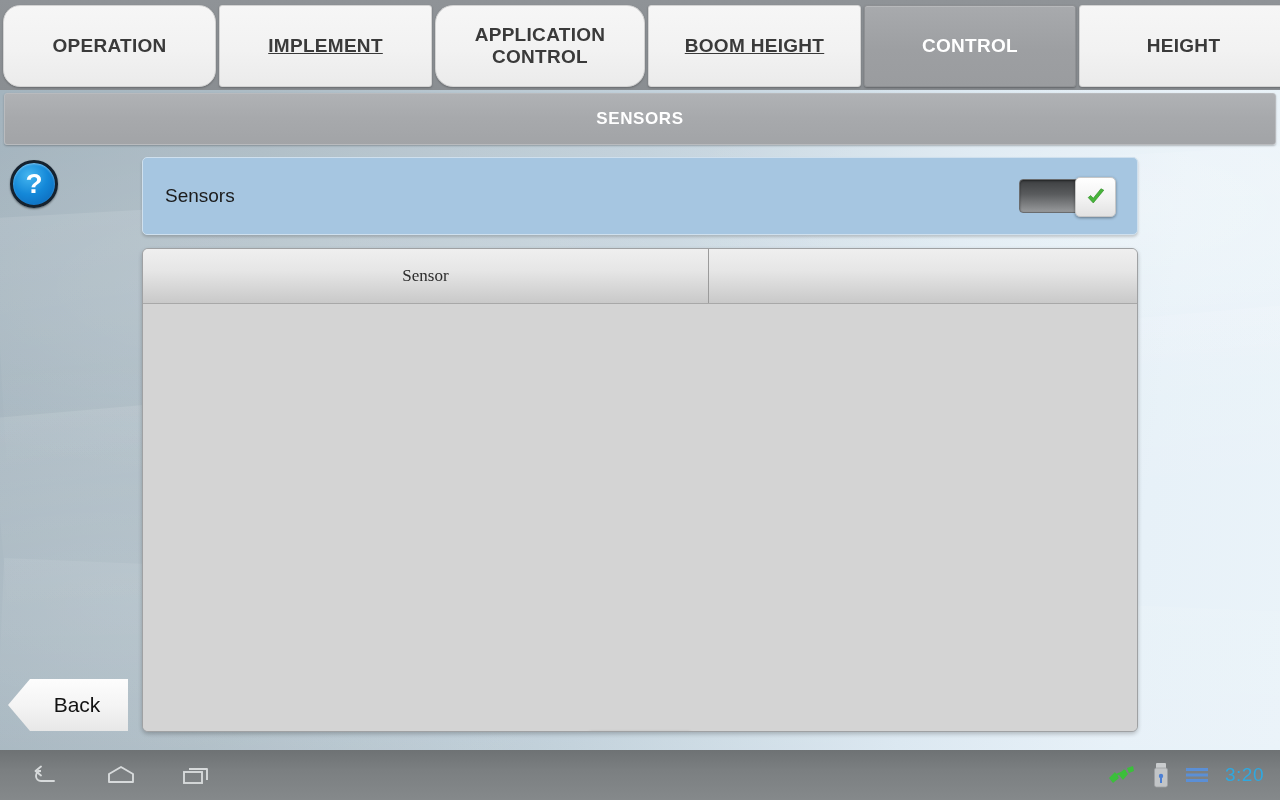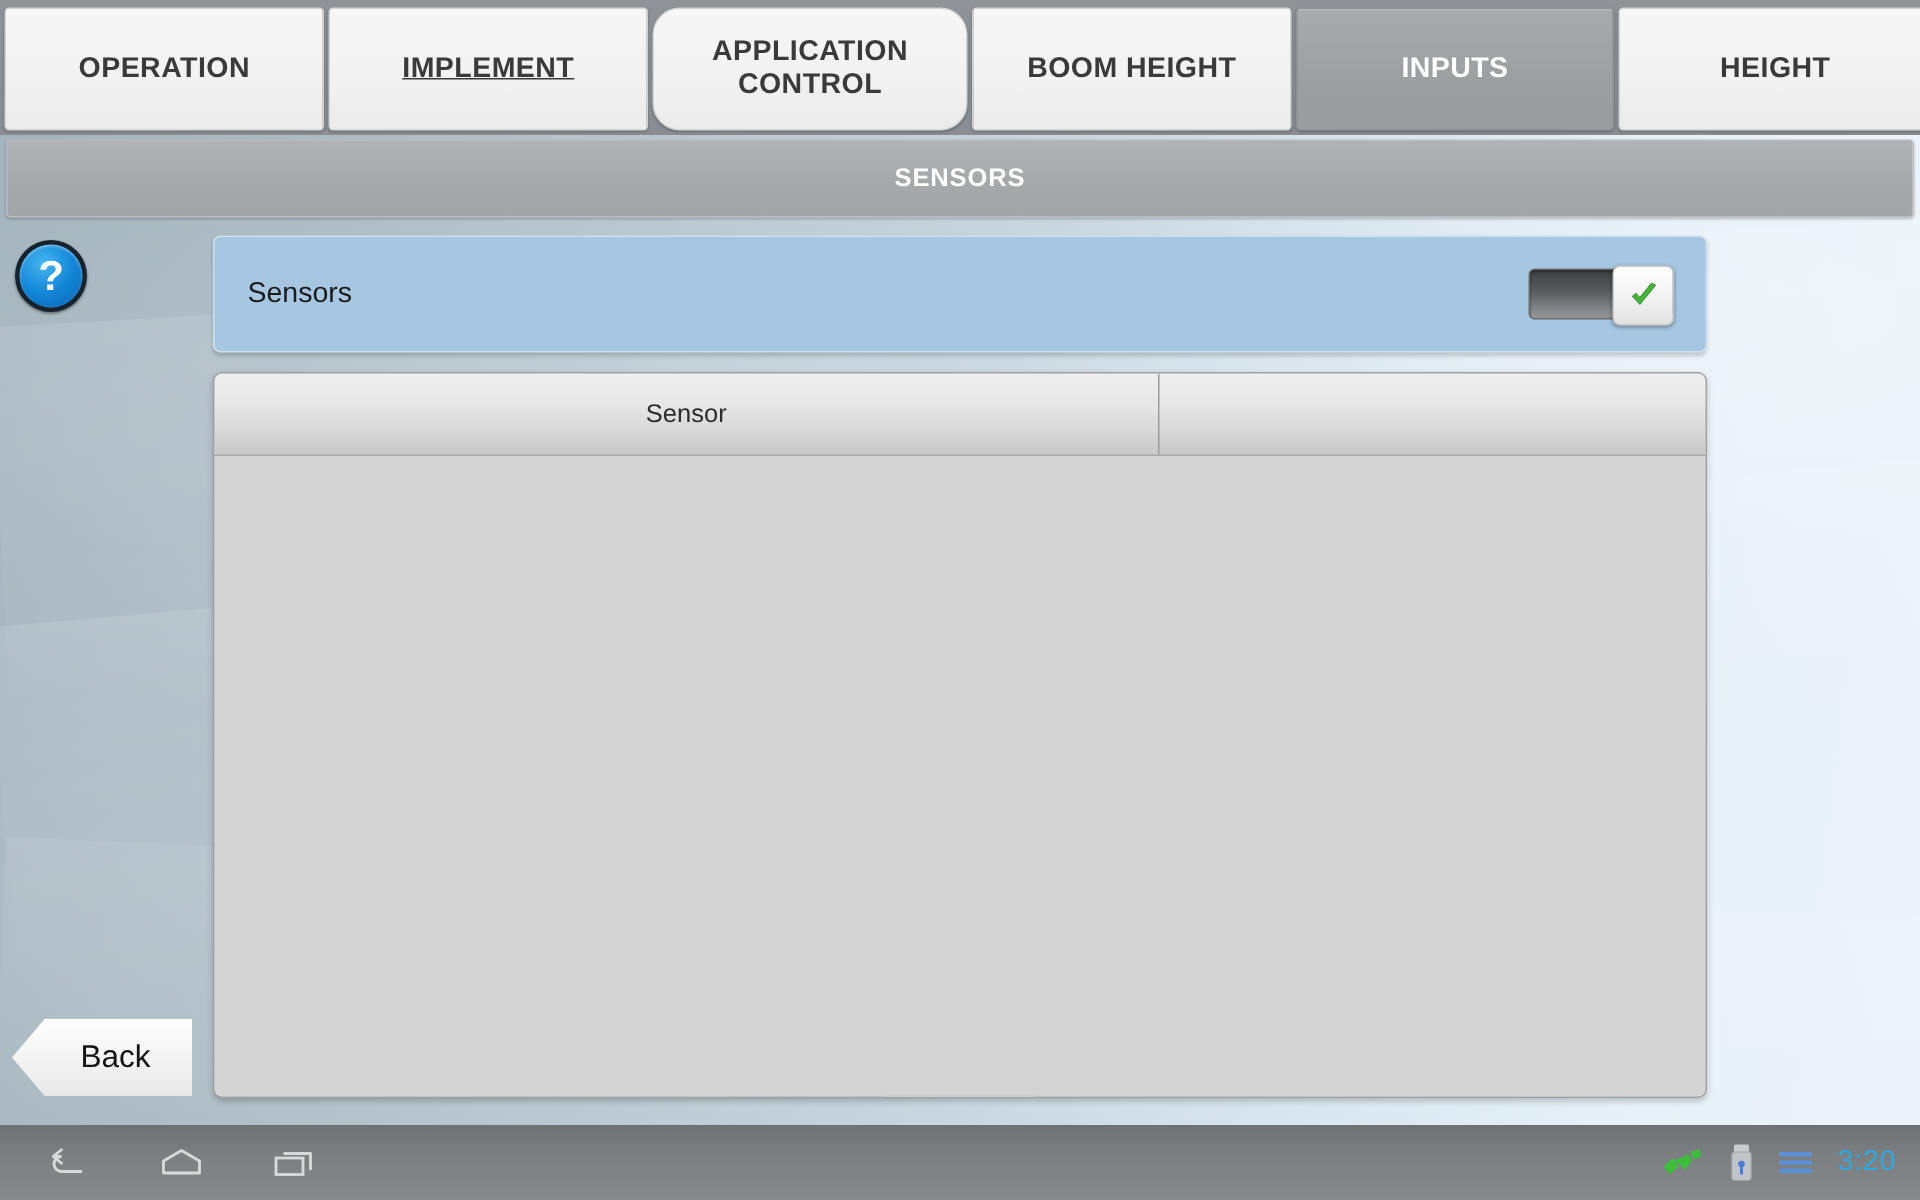--- a/index.html
+++ b/index.html
@@ -48,24 +48,24 @@
     text-align:center;
     font-size:19px; font-weight:bold; letter-spacing:.3px;
     color:#3a3a3a;
     line-height:1.16;
     background:linear-gradient(180deg,#f6f6f6 0%,#f2f2f2 55%,#ebebeb 100%);
     border:1px solid #d3d3d3;
     border-radius:3px;
     box-shadow:0 1px 2px rgba(0,0,0,.25);
     cursor:pointer;
   }
-  .tab.t-operation { width:213px; }
+  .tab.t-operation { width:213px;border-radius:17px; }
   .tab.t-implement { width:213px;text-decoration:underline; }
   .tab.t-appcontrol{ width:210px;border-radius:18px; }
-  .tab.t-boomheight{ width:213px; }
+  .tab.t-boomheight{ width:213px;text-decoration:underline; }
   .tab.t-inputs    { width:212px; }
   .tab.t-summary   { width:209px; }
   .tab.selected {
     background:linear-gradient(180deg,#a8aaad 0%,#9d9fa2 55%,#9a9c9f 100%);
     color:#ffffff;
     border:1px solid #8e9093;
     box-shadow:inset 0 1px 0 rgba(255,255,255,.18), 0 1px 2px rgba(0,0,0,.3);
   }
 
   
@@ -136,21 +136,21 @@
   .table-head {
     display:flex; height:55px;
     background:linear-gradient(180deg,#efefef 0%,#e6e6e6 40%,#c9c9c9 100%);
     border-bottom:1px solid #a8a8a8;
   }
   .th {
     display:flex; align-items:center; justify-content:center;
     font-size:17px; color:#2c2c2c;
     cursor:pointer;
   }
-  .th.col-sensor { width:630px; border-right:1px solid #9b9b9b; }
+  .th.col-sensor { width:566px; border-right:1px solid #9b9b9b;font-family:Liberation Serif, serif; }
   .th.col-setup  { flex:1; }
   .table-body { position:relative; height:427px; background:#d4d4d4; }
 
   
   .add-btn {
     position:absolute; left:50%; top:426px; transform:translateX(-50%);
     min-width:104px; height:52px;
     display:flex; align-items:center; justify-content:center; gap:10px;
     padding:0 16px;
     background:linear-gradient(180deg,#fbfbfb 0%,#f3f3f3 50%,#e9e9e9 100%);
@@ -213,21 +213,21 @@
     <div class="tab t-implement">
         <span>IMPLEMENT</span>
       </div>
     <div class="tab t-appcontrol">
         <span>APPLICATION CONTROL</span>
       </div>
     <div class="tab t-boomheight">
         <span>BOOM HEIGHT</span>
       </div>
     <div class="tab t-inputs selected">
-        <span>INPUTS</span>
+        <span>CONTROL</span>
       </div>
     <div class="tab t-summary">
         <span>HEIGHT</span>
       </div>
   </div>
 
   <div class="subheader">
     <span>SENSORS</span>
   </div>
 

